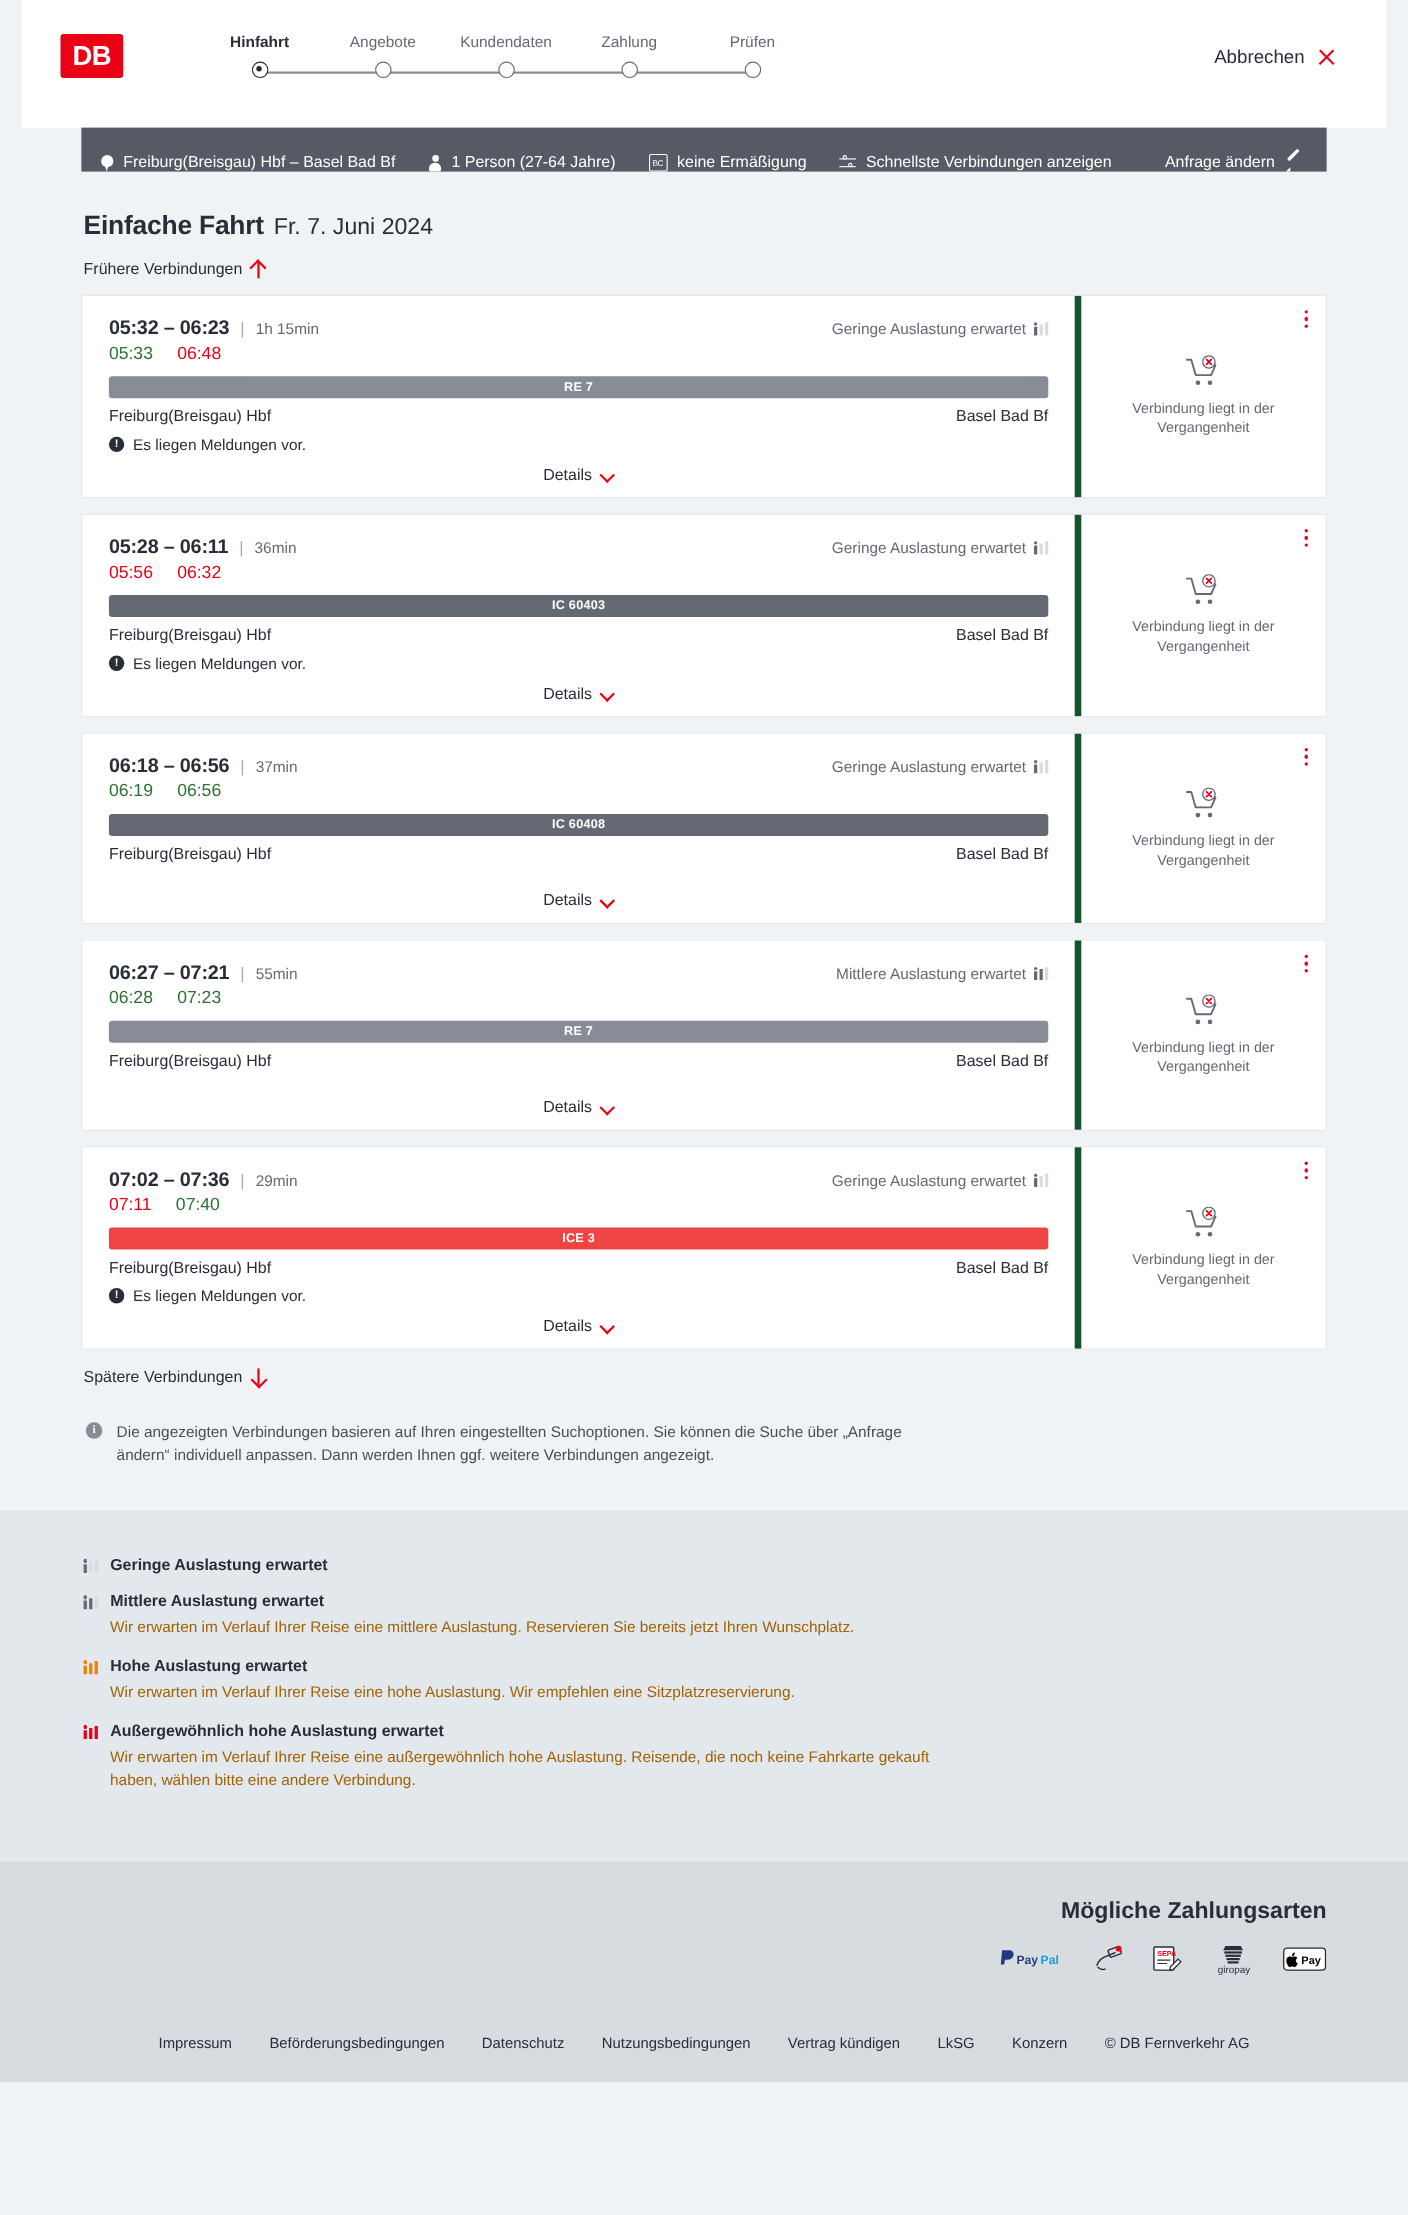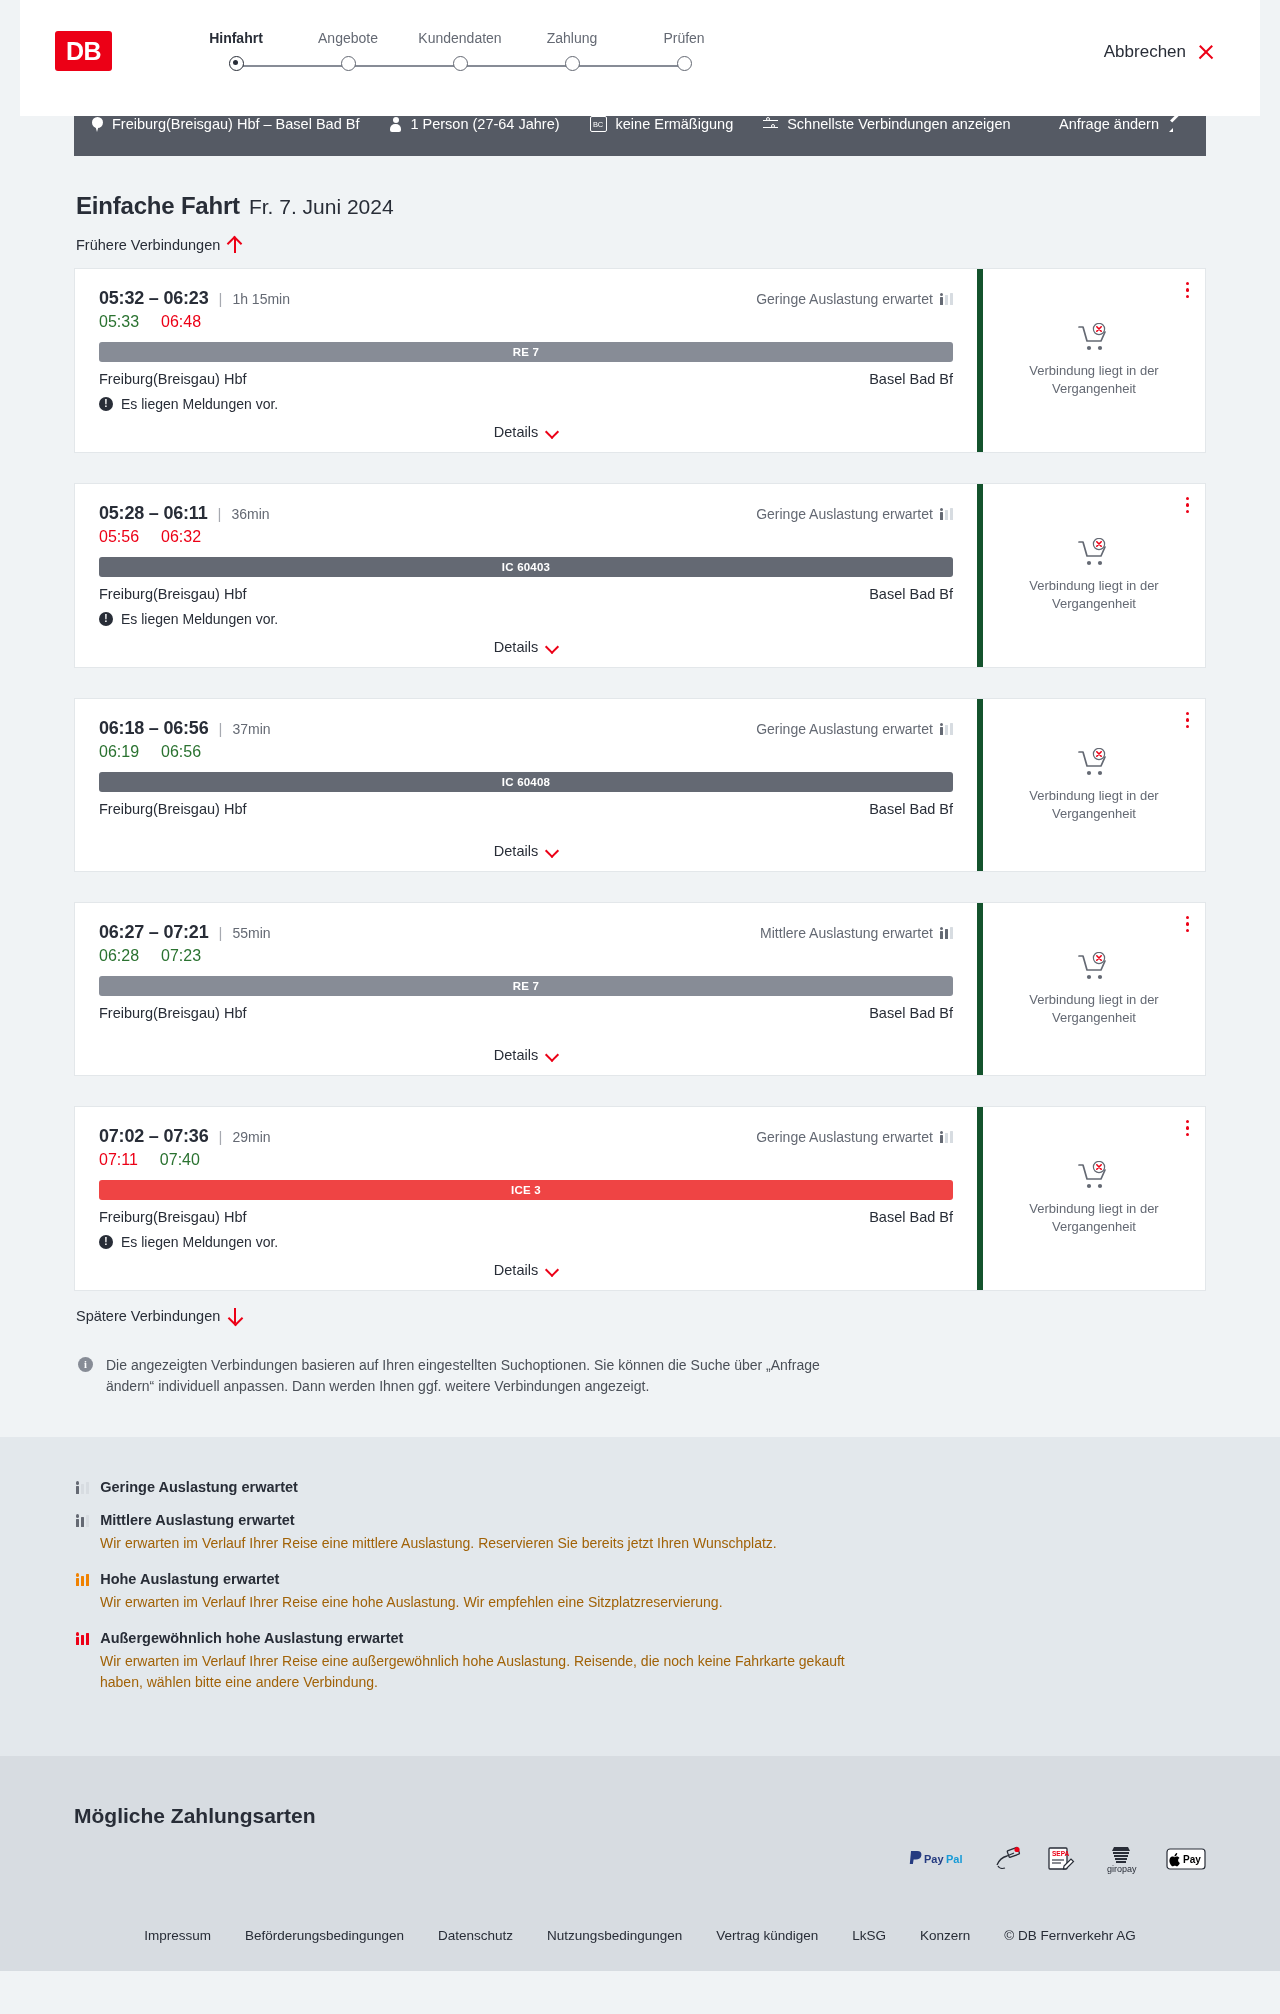--- a/index.html
+++ b/index.html
@@ -99,21 +99,21 @@
   .x-icon::before { transform: rotate(45deg); }
   .x-icon::after  { transform: rotate(-45deg); }
 
   
   .searchbar {
     width: 1132px;
     margin: 0 auto;
     background: #555a64;
     height: 40px;
     display: flex;
-    align-items: flex-start;
+    align-items: flex-end;
     padding: 0 22px 0 18px;
     color: #fff;
     font-size: 14.5px;
     position: relative;
   }
   .sb-item { display: flex; align-items: center; gap: 9px; margin-right: 30px; white-space: nowrap; }
   .sb-item .txt { color: #fff; }
   .sb-spacer { flex: 1; }
   .sb-right { display: flex; align-items: center; gap: 10px; cursor: pointer; }
 
@@ -195,21 +195,21 @@
   }
   .arrow-down::before {
     content: ""; position: absolute; left: 5.5px; top: 0px; width: 2px; height: 15px; background: #ec0016;
   }
   .arrow-down::after {
     content: ""; position: absolute; left: 1.5px; top: 5px; width: 9px; height: 9px;
     border-right: 2px solid #ec0016; border-bottom: 2px solid #ec0016; transform: rotate(45deg);
   }
 
   
-  .conn-list { margin-top: 14px; display: flex; flex-direction: column; gap: 30px; }
+  .conn-list { margin-top: 14px; display: flex; flex-direction: column; gap: 14px; }
   .conn-card {
     background: #fff;
     display: flex;
     border: 1px solid #e3e7ea;
     min-height: 174px;
   }
   .conn-left { flex: 1; padding: 19px 24px 12px 24px; position: relative; display: flex; flex-direction: column; }
   .conn-right {
     width: 228px;
     border-left: 6px solid #14532d;
@@ -295,21 +295,21 @@
   .legend-sect { background: #e3e8ec; margin-top: 40px; padding: 42px 0 46px 0; }
   .legend-inner { width: 1132px; margin: 0 auto; }
   .legend-title { font-size: 19px; color: #646973; margin-bottom: 22px; padding-left: 2px; }
   .legend-item { margin-bottom: 17px; padding-left: 2px; }
   .legend-head { display: flex; align-items: center; gap: 11px; }
   .legend-label { font-size: 14.5px; font-weight: bold; color: #282d37; }
   .legend-desc { font-size: 14px; color: #a16207; margin-top: 5px; margin-left: 24px; line-height: 1.5; max-width: 790px; }
 
   
   .footer { background: #d7dce1; padding: 34px 0 28px 0; }
-  .pay-wrap { width: 1132px; margin: 14px auto; }
+  .pay-wrap { width: 1132px; margin: 0 auto; text-align: right; }
   .pay-title { font-size: 21px; font-weight: bold; color: #282d37; }
   .pay-icons { margin-top: 18px; display: flex; justify-content: flex-end; gap: 24px; align-items: center; }
   .pay-chip {
     height: 26px; display: flex; align-items: center; justify-content: center;
   }
 
   .footer-links {
     border-top: 0; margin-top: 36px; padding-top: 20px;
     display: flex; justify-content: center; gap: 34px; flex-wrap: wrap;
   }

